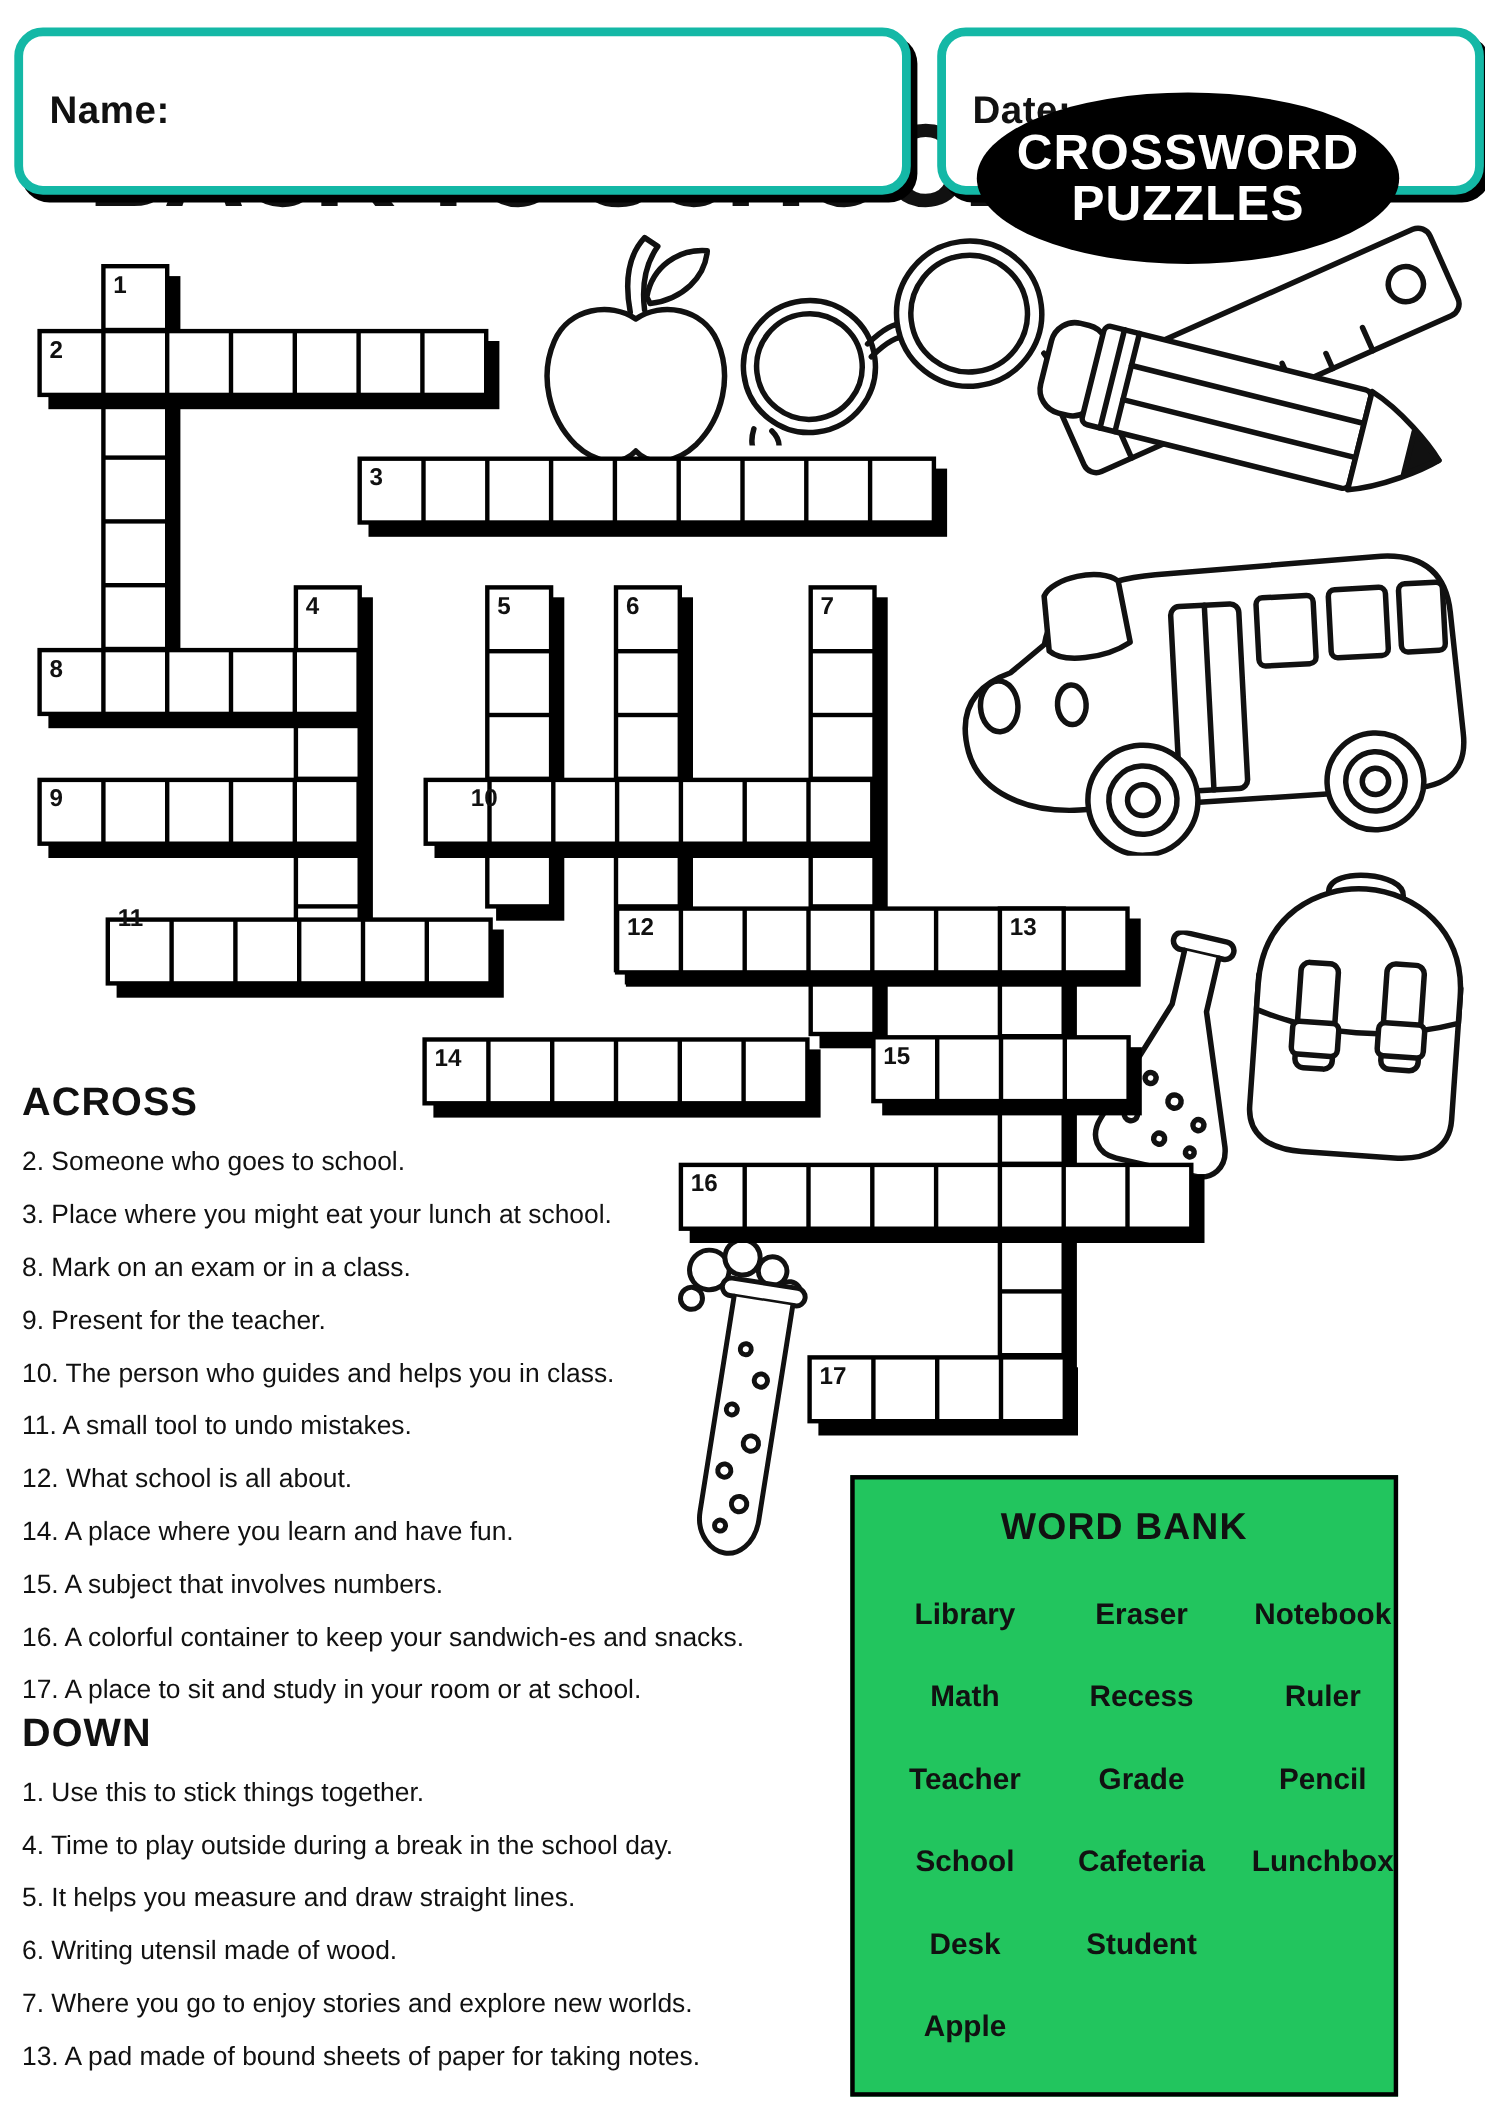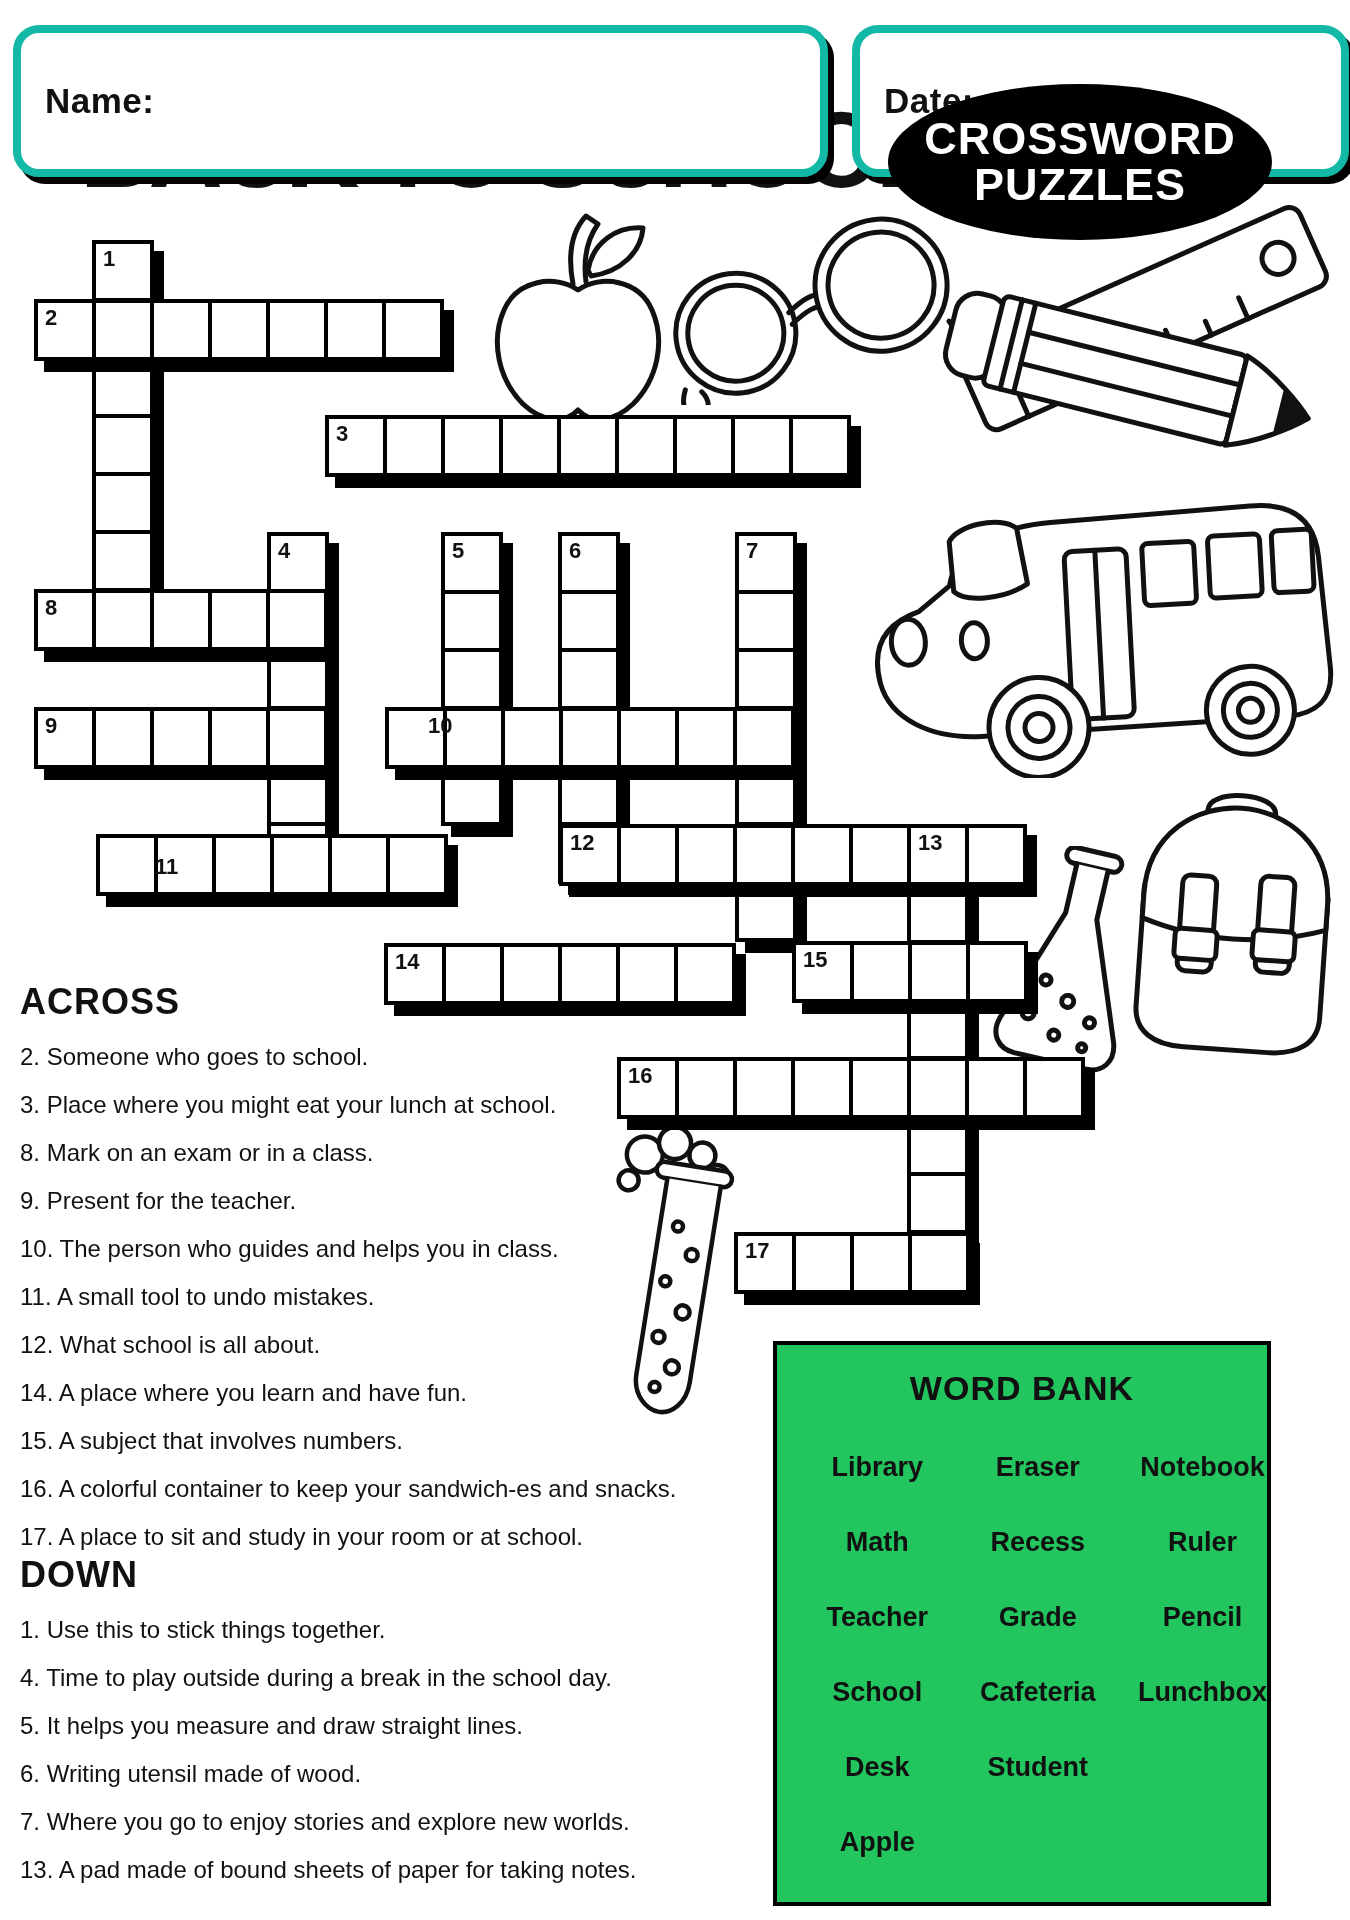--- a/index.html
+++ b/index.html
@@ -315,21 +315,21 @@
       <div class="cellnum" style="left: 278px; top: 540px;">4</div>
       <div class="cellnum" style="left: 452px; top: 540px;">5</div>
       <div class="cellnum" style="left: 569px; top: 540px;">6</div>
       <div class="cellnum" style="left: 746px; top: 540px;">7</div>
       <div class="cellnum" style="left: 918px; top: 832px;">13</div>
       <div class="cellnum" style="left: 45px; top: 307px;">2</div>
       <div class="cellnum" style="left: 336px; top: 423px;">3</div>
       <div class="cellnum" style="left: 45px; top: 597px;">8</div>
       <div class="cellnum" style="left: 45px; top: 715px;">9</div>
       <div class="cellnum" style="left: 396px; top: 715px; margin-left: 32px;">10</div>
-      <div class="cellnum" style="left: 107px; top: 856px; margin-left: 48px;">11</div>
+      <div class="cellnum" style="left: 107px; top: 824px;">11</div>
       <div class="cellnum" style="left: 570px; top: 832px;">12</div>
       <div class="cellnum" style="left: 395px; top: 951px;">14</div>
       <div class="cellnum" style="left: 803px; top: 949px;">15</div>
       <div class="cellnum" style="left: 628px; top: 1065px;">16</div>
       <div class="cellnum" style="left: 745px; top: 1240px;">17</div>
     </div>
 
   <div class="clues across-block">
     <h2>ACROSS</h2>
     <div>

